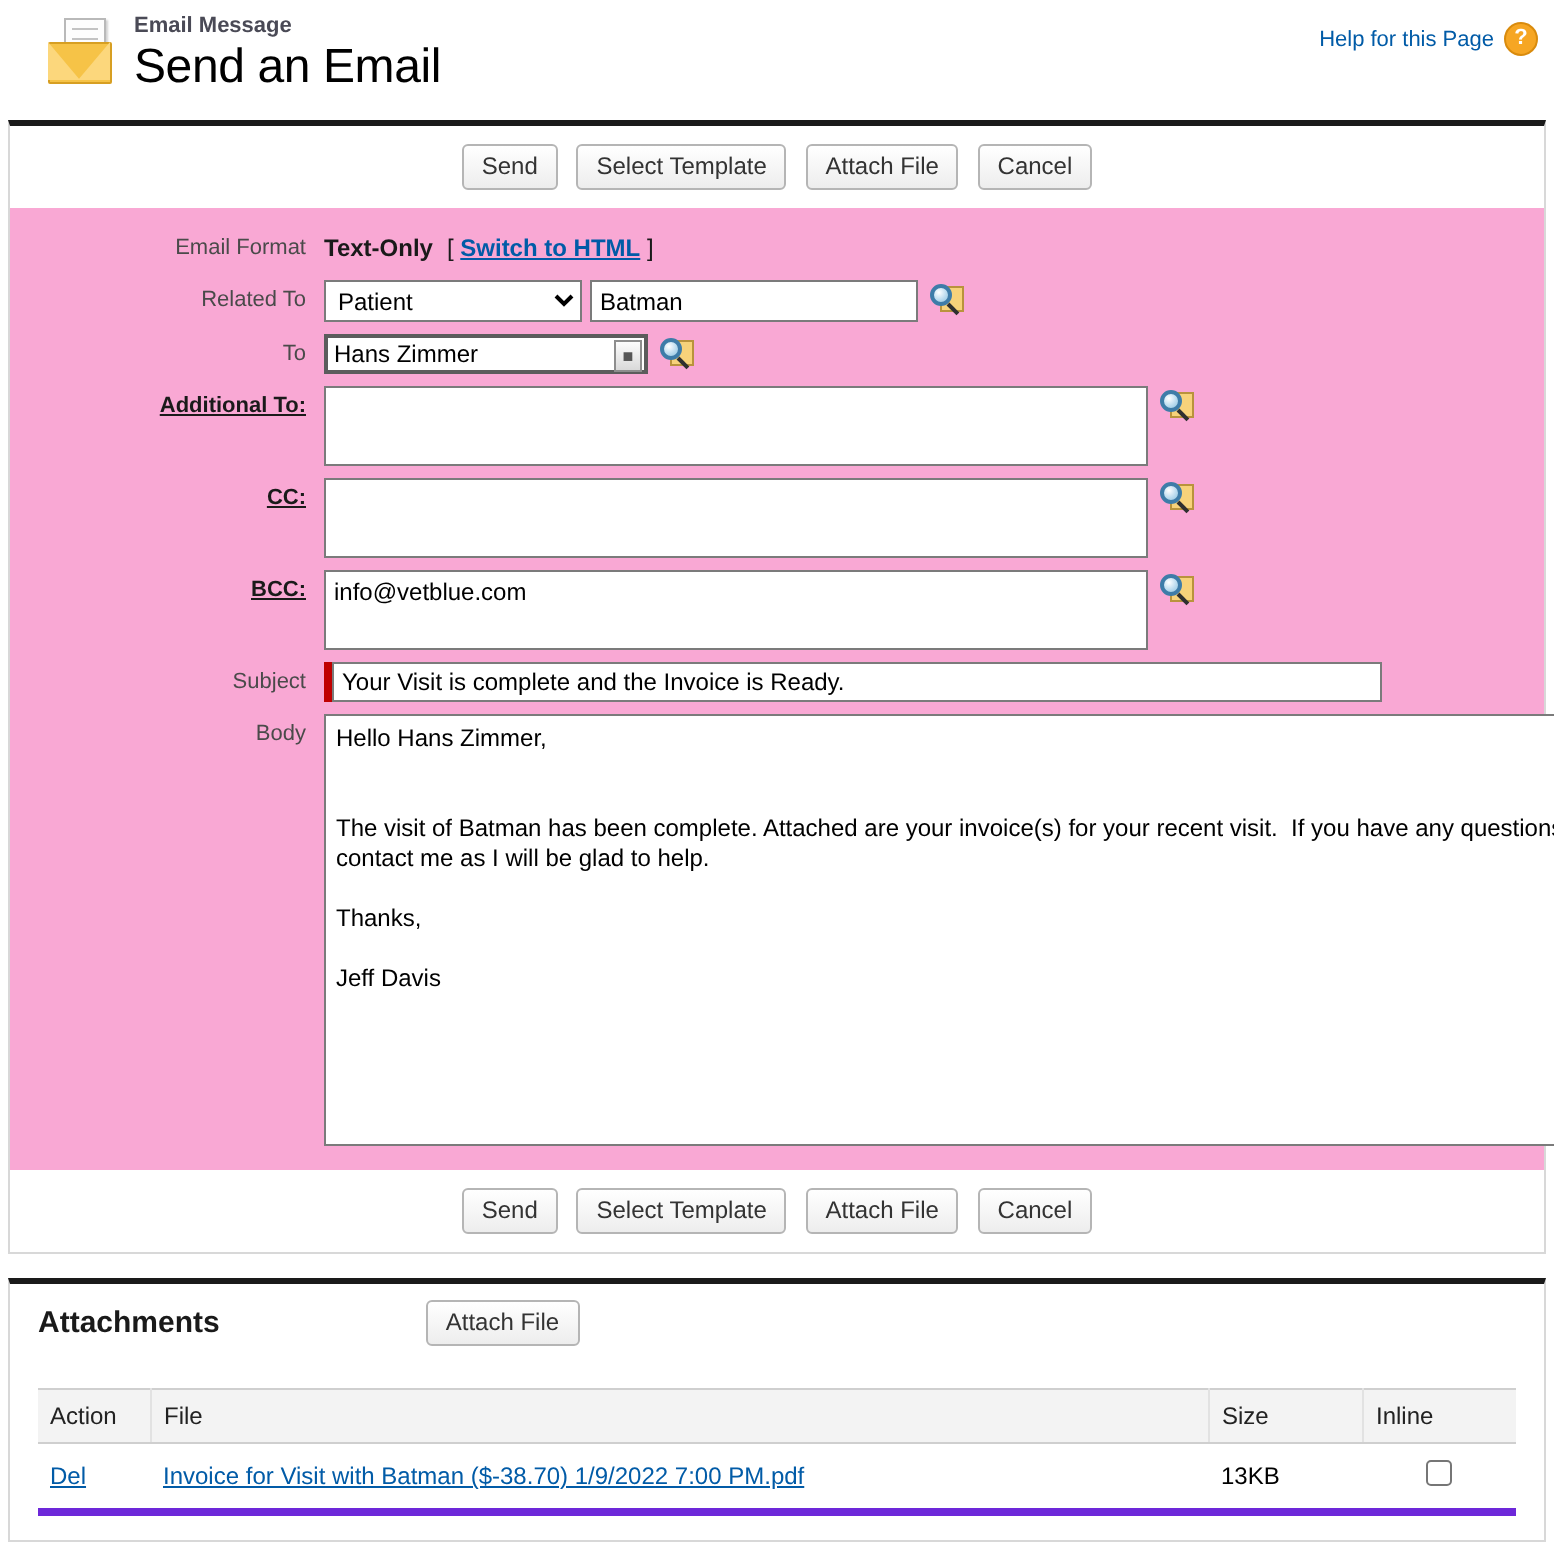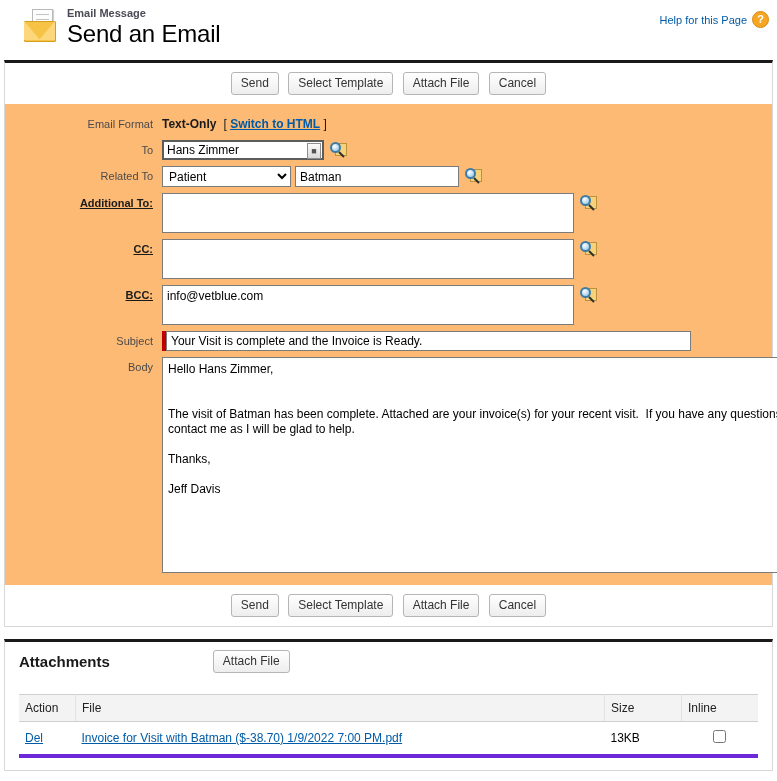--- a/index.html
+++ b/index.html
@@ -164,21 +164,21 @@
     display: inline-block;
     width: 3px;
     height: 11px;
     background: #c00000;
     margin-right: 5px;
   }
 
   
   .form {
     padding: 10px 0 6px 0;
-    background: #fdba74;
+    background: #f9a8d4;
   }
   .row {
     display: flex;
     align-items: flex-start;
     margin-bottom: 6px;
   }
   .lbl {
     width: 148px;
     flex: 0 0 148px;
     text-align: right;
@@ -419,41 +419,41 @@
         <span class="static-val">Text-Only</span>
         <span class="switch-wrap">
           <span>[</span>
           <a>Switch to HTML</a>
           <span>]</span>
         </span>
       </div>
     </div>
 
     <div class="row">
-      <div class="lbl">To</div>
-      <div class="ctl">
-        <div class="to-wrap">
-          <input class="txt to-input" value="Hans Zimmer" style="">
-          <span class="spin-glyph">■</span>
-        </div>
+      <div class="lbl">Related To</div>
+      <div class="ctl">
+        <select class="sel">
+          <option>Patient</option>
+        </select>
+        <input class="txt related-txt" value="Batman" style="">
         <div class="lookup">
           <span class="pg"></span>
             <span class="glass"></span>
             <span class="handle"></span>
         </div>
       </div>
     </div>
 
     <div class="row">
-      <div class="lbl">Related To</div>
-      <div class="ctl">
-        <select class="sel">
-          <option>Patient</option>
-        </select>
-        <input class="txt related-txt" value="Batman" style="">
+      <div class="lbl">To</div>
+      <div class="ctl">
+        <div class="to-wrap">
+          <input class="txt to-input" value="Hans Zimmer" style="">
+          <span class="spin-glyph">■</span>
+        </div>
         <div class="lookup">
           <span class="pg"></span>
             <span class="glass"></span>
             <span class="handle"></span>
         </div>
       </div>
     </div>
 
     <div class="row">
       <div class="lbl link">

